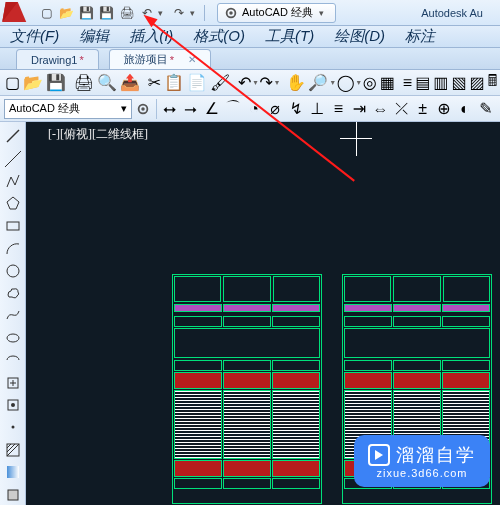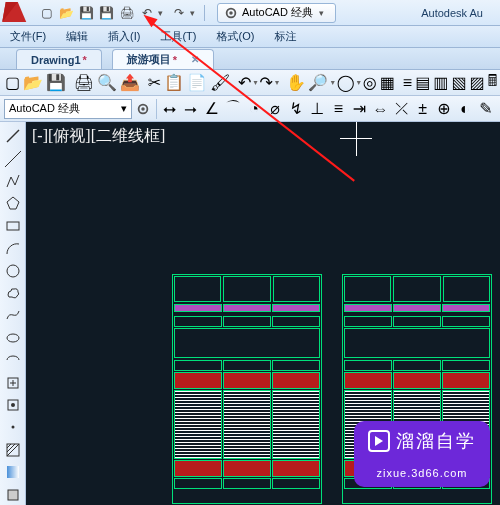--- a/index.html
+++ b/index.html
@@ -14,42 +14,42 @@
   .qat-btn { width:18px; height:18px; display:flex; align-items:center; justify-content:center; border-radius:2px; }
   .qat-sep { width:1px; height:16px; background:#9cb6d6; margin:0 2px; }
   .ic { font-size:12px; color:#444; }
   .qat-drop { width:10px; font-size:9px; color:#555; }
   .workspace-box { margin-left:8px; height:20px; border:1px solid #98b6d8; background:linear-gradient(#fff,#e8f0fa); display:flex; align-items:center; padding:0 6px; font-size:11px; border-radius:3px; }
   .gear { width:14px; height:14px; display:inline-block; margin-right:4px; }
   .title-text { margin-left:auto; margin-right:17px; font-size:11px; color:#1d3f66; }
 
   
   .menubar { height:22px; background:linear-gradient(#e2eefb,#cde1f6); display:flex; align-items:stretch; border-bottom:1px solid #9cb6d6; }
-  .menu-item { padding:0 10px; font-size:11px; color:#0d2f54; display:flex; align-items:center; }
+  .menu-item { padding:0 10px; font-size:15px; color:#0d2f54; display:flex; align-items:center;font-style:italic; }
 
   
   .doctabs { height:22px; background:linear-gradient(#d8e8f8,#c6daf0); display:flex; align-items:flex-end; padding-left:16px; border-bottom:1px solid #9cb6d6; }
-  .tab { height:20px; padding:0 14px; font-size:11px; color:#1d3f66; display:flex; align-items:center; border:1px solid #9cb6d6; border-bottom:none; background:#e6f0fb; border-radius:4px 4px 0 0; margin-right:2px; position:relative;font-weight:bold; }
+  .tab { height:20px; padding:0 14px; font-size:11px; color:#1d3f66; display:flex; align-items:center; border:1px solid #9cb6d6; border-bottom:none; background:#e6f0fb; border-radius:4px 4px 0 0; margin-right:2px; position:relative; }
   .tab.active { background:#f5faff;margin-left:8px; }
   .tab-star { color:#b35; margin-left:2px; }
   .tab-close { margin-left:14px; font-size:10px; color:#7893b2; }
 
   
   .toolbar { height:26px; background:linear-gradient(#f0f6fd,#dce9f7); border-bottom:1px solid #b0c4de; display:flex; align-items:center; padding:0 4px; gap:1px; }
   .tbtn { width:22px; height:22px; display:flex; align-items:center; justify-content:center; border:1px solid transparent; border-radius:2px; }
   .tsep { width:1px; height:20px; background:#aac2de; margin:0 2px; }
   .tdrop { width:10px; font-size:8px; color:#666; display:flex; align-items:center; }
   .ws-select { width:140px; height:20px; border:1px solid #8fa9c7; background:#fff; font-size:11px; padding:0 4px; display:flex; align-items:center; justify-content:space-between; }
 
   
   .work { position:absolute; top:122px; left:0; right:0; bottom:0; display:flex; }
   .vtool { width:26px; background:linear-gradient(to right,#eef5fd,#dfeaf7); border-right:1px solid #b0c4de; display:flex; flex-direction:column; align-items:center; padding-top:4px; gap:2px; }
   .vbtn { width:22px; height:22px; display:flex; align-items:center; justify-content:center; }
   .canvas { flex:1; background:#0f1a24; position:relative; overflow:hidden; }
-  .view-label { position:absolute; top:4px; left:6px; color:#f2f2f2; font-size:16px; font-family:SimSun,serif; }
+  .view-label { position:absolute; top:4px; left:22px; color:#f2f2f2; font-size:12px; font-family:SimSun,serif; }
   .cursor-v { position:absolute; top:-2px; left:330px; width:1px; height:36px; background:#fff; }
   .cursor-h { position:absolute; top:16px; left:314px; width:32px; height:1px; background:#fff; }
 
   
   .dwgset { position:absolute; top:152px; left:146px; width:340px; height:250px; }
   .sheet { position:absolute; width:150px; height:230px; border:1px solid #00e07a; }
   .sheet.s1 { left:0; }
   .sheet.s2 { left:170px; }
   .sheet .hdr { height:28px; display:flex; }
   .cell { border:1px solid #00e07a; flex:1; margin:1px; display:flex; align-items:center; justify-content:center; }
@@ -59,25 +59,25 @@
   .grating { height:70px; display:flex; }
   .grating > div { flex:1; border:1px solid #00e07a; margin:0.5px; background:repeating-linear-gradient(0deg,#fff 0,#fff 1px,transparent 1px,transparent 3px); }
   .redblk { height:18px; display:flex; }
   .redblk > div { flex:1; background:#b71c1c; margin:0.5px; border:1px solid #00e07a; }
 
   
   .arrow-line { position:absolute; top:20px; left:150px; width:260px; height:2px; background:#ff1a1a; transform:rotate(38deg); transform-origin:left top; z-index:50; }
   .arrow-head { position:absolute; top:14px; left:142px; width:0; height:0; border-right:14px solid #ff1a1a; border-top:5px solid transparent; border-bottom:5px solid transparent; transform:rotate(38deg); z-index:51; }
 
   
-  .wm { position:absolute; right:10px; bottom:18px; background:#6d28d9; color:#fff; padding:8px 14px; border-radius:10px; display:flex; flex-direction:column; align-items:center; font-size:14px; z-index:60; }
+  .wm { position:absolute; right:10px; bottom:18px; background:#3b82f6; color:#fff; padding:8px 14px; border-radius:10px; display:flex; flex-direction:column; align-items:center; font-size:14px; z-index:60; }
   .wm-top { display:flex; align-items:center; gap:6px; font-size:18px; font-weight:500; letter-spacing:2px; }
   .wm-play { width:22px; height:22px; border:2px solid #fff; border-radius:4px; display:flex; align-items:center; justify-content:center; }
   .wm-tri { width:0; height:0; border-left:8px solid #fff; border-top:5px solid transparent; border-bottom:5px solid transparent; }
-  .wm-url { font-size:11px; letter-spacing:1px; margin-top:14px; }
+  .wm-url { font-size:11px; letter-spacing:1px; margin-top:0; }
 
   svg { display:block; }
 </style>
 </head>
 <body>
 <div id="app">
 
 <div class="titlebar">
   <div class="app-logo">
     <div class="app-logo-shape"></div>
@@ -118,22 +118,23 @@
       <span class="qat-drop" style="margin-left:6px">▾</span>
     </div>
   </div>
   <div class="title-text">Autodesk Au</div>
 </div>
 
 <div class="menubar">
   <div class="menu-item">文件(F)</div>
   <div class="menu-item">编辑</div>
   <div class="menu-item">插入(I)</div>
+  <div class="menu-item">格式(O)</div>
   <div class="menu-item">工具(T)</div>
-  <div class="menu-item">格式(O)</div>
+  <div class="menu-item">绘图(D)</div>
   <div class="menu-item">标注</div>
 </div>
 
 <div class="doctabs">
   <div class="tab">
     <span>Drawing1</span>
         <span class="tab-star">*</span>
   </div>
   <div class="tab active">
     <span>旅游项目</span>

